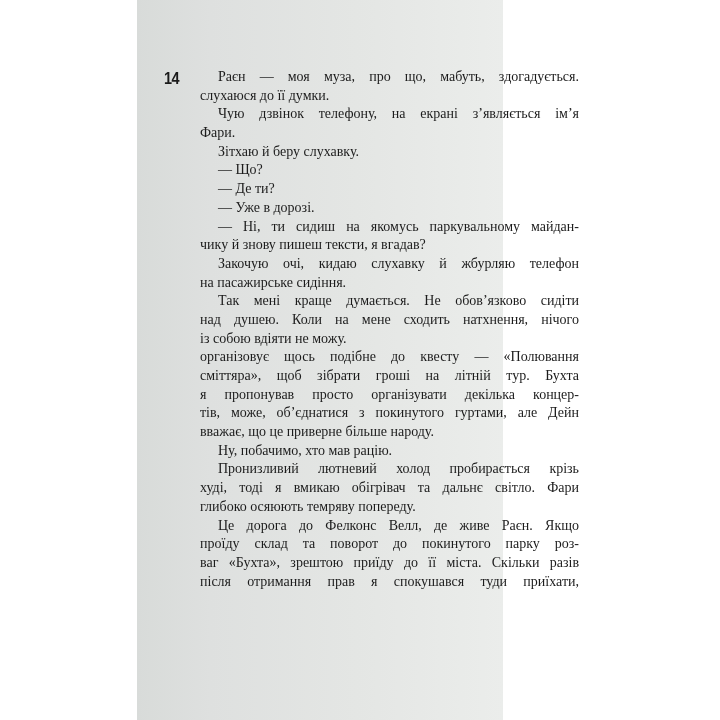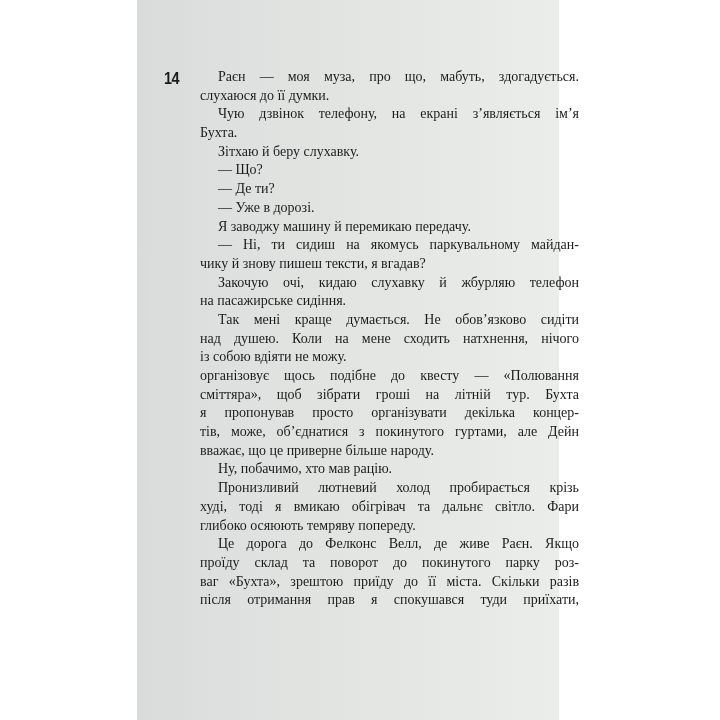--- a/index.html
+++ b/index.html
@@ -7,21 +7,21 @@
       padding: 0;
       width: 720px;
       height: 720px;
       background: #ffffff;
       overflow: hidden;
     }
     .page {
       position: absolute;
       left: 137px;
       top: 0;
-      width: 422px;
+      width: 366px;
       height: 720px;
       background: linear-gradient(90deg, #d8dbd9 0%, #dee0df 20%, #e4e6e4 60%, #ebedeb 100%);
     }
     .page-number {
       position: absolute;
       left: 27px;
       top: 69px;
       font-family: "Liberation Sans", sans-serif;
       font-weight: bold;
       font-size: 17px;
@@ -55,26 +55,25 @@
   </style>
 </head>
 <body>
 
 <div class="page">
   <div class="page-number">14</div>
   <div class="text" id="text-block">
       <span class="line indent just">Раєн — моя муза, про що, мабуть, здогадується.</span>
       <span class="line">слухаюся до її думки.</span>
       <span class="line indent just">Чую дзвінок телефону, на екрані з’являється ім’я</span>
-      <span class="line">Бухта.</span>
+      <span class="line">Фари.</span>
       <span class="line indent">Зітхаю й беру слухавку.</span>
       <span class="line indent">— Що?</span>
       <span class="line indent">— Де ти?</span>
       <span class="line indent">— Уже в дорозі.</span>
-      <span class="line indent">Я заводжу машину й перемикаю передачу.</span>
       <span class="line indent just">— Ні, ти сидиш на якомусь паркувальному майдан-</span>
       <span class="line">чику й знову пишеш тексти, я вгадав?</span>
       <span class="line indent just">Закочую очі, кидаю слухавку й жбурляю телефон</span>
       <span class="line">на пасажирське сидіння.</span>
       <span class="line indent just">Так мені краще думається. Не обов’язково сидіти</span>
       <span class="line just">над душею. Коли на мене сходить натхнення, нічого</span>
       <span class="line">із собою вдіяти не можу.</span>
       <span class="line just">організовує щось подібне до квесту — «Полювання</span>
       <span class="line just">сміттяра», щоб зібрати гроші на літній тур. Бухта</span>
       <span class="line just">я пропонував просто організувати декілька концер-</span>

